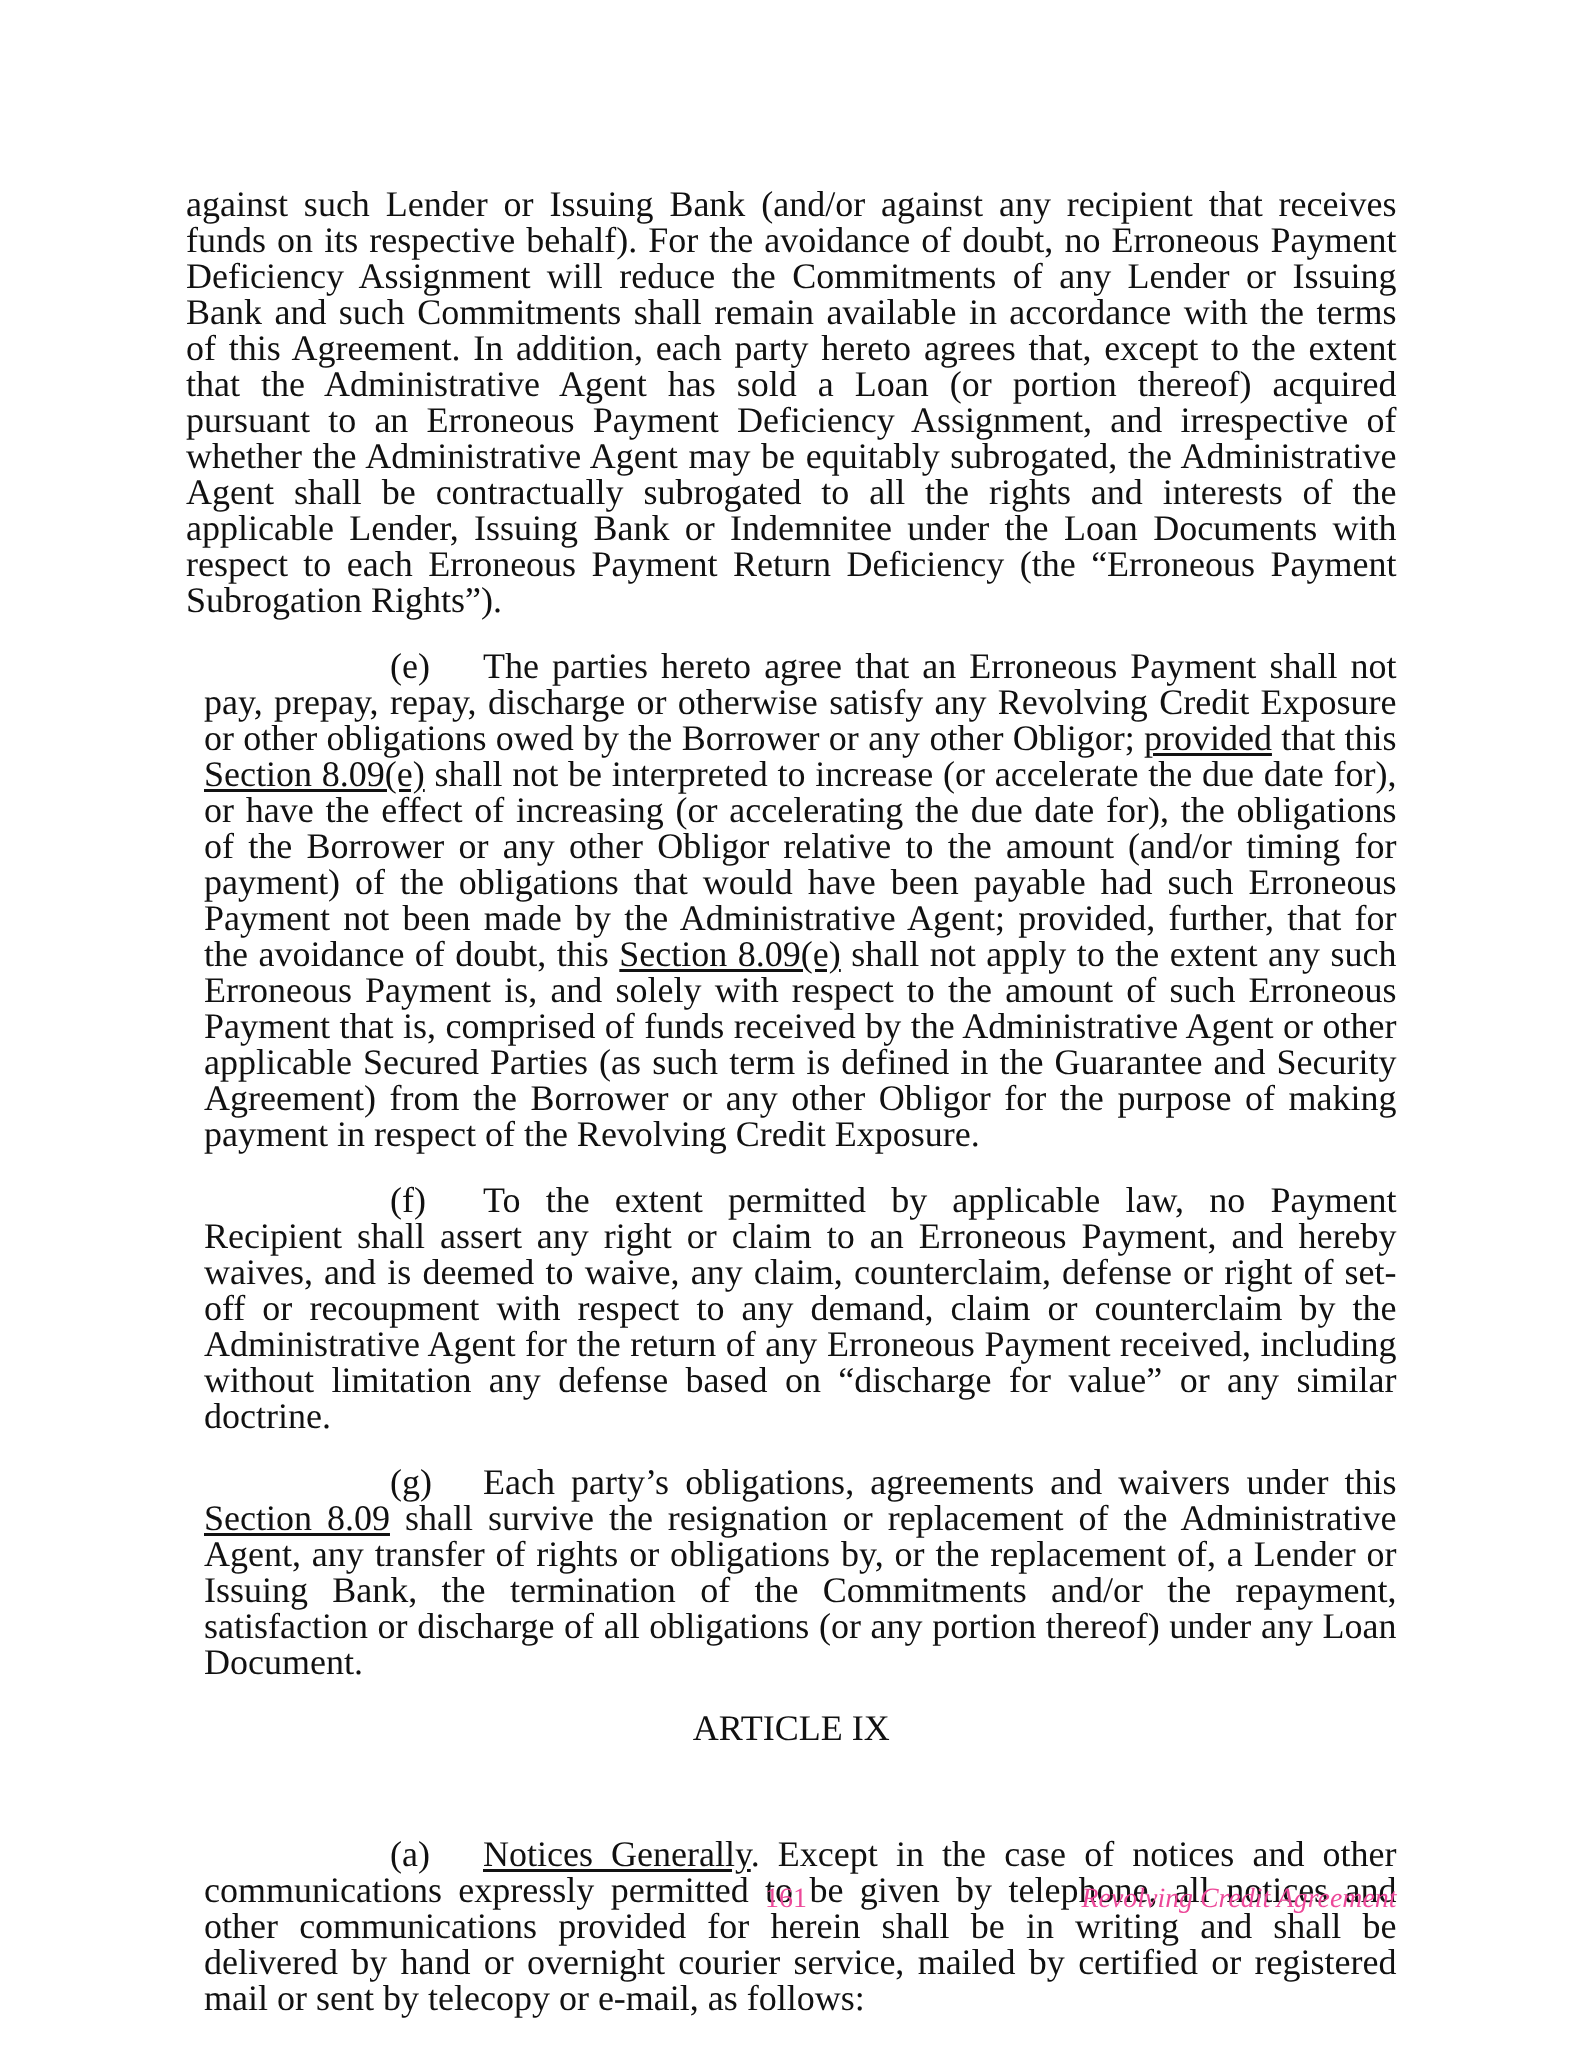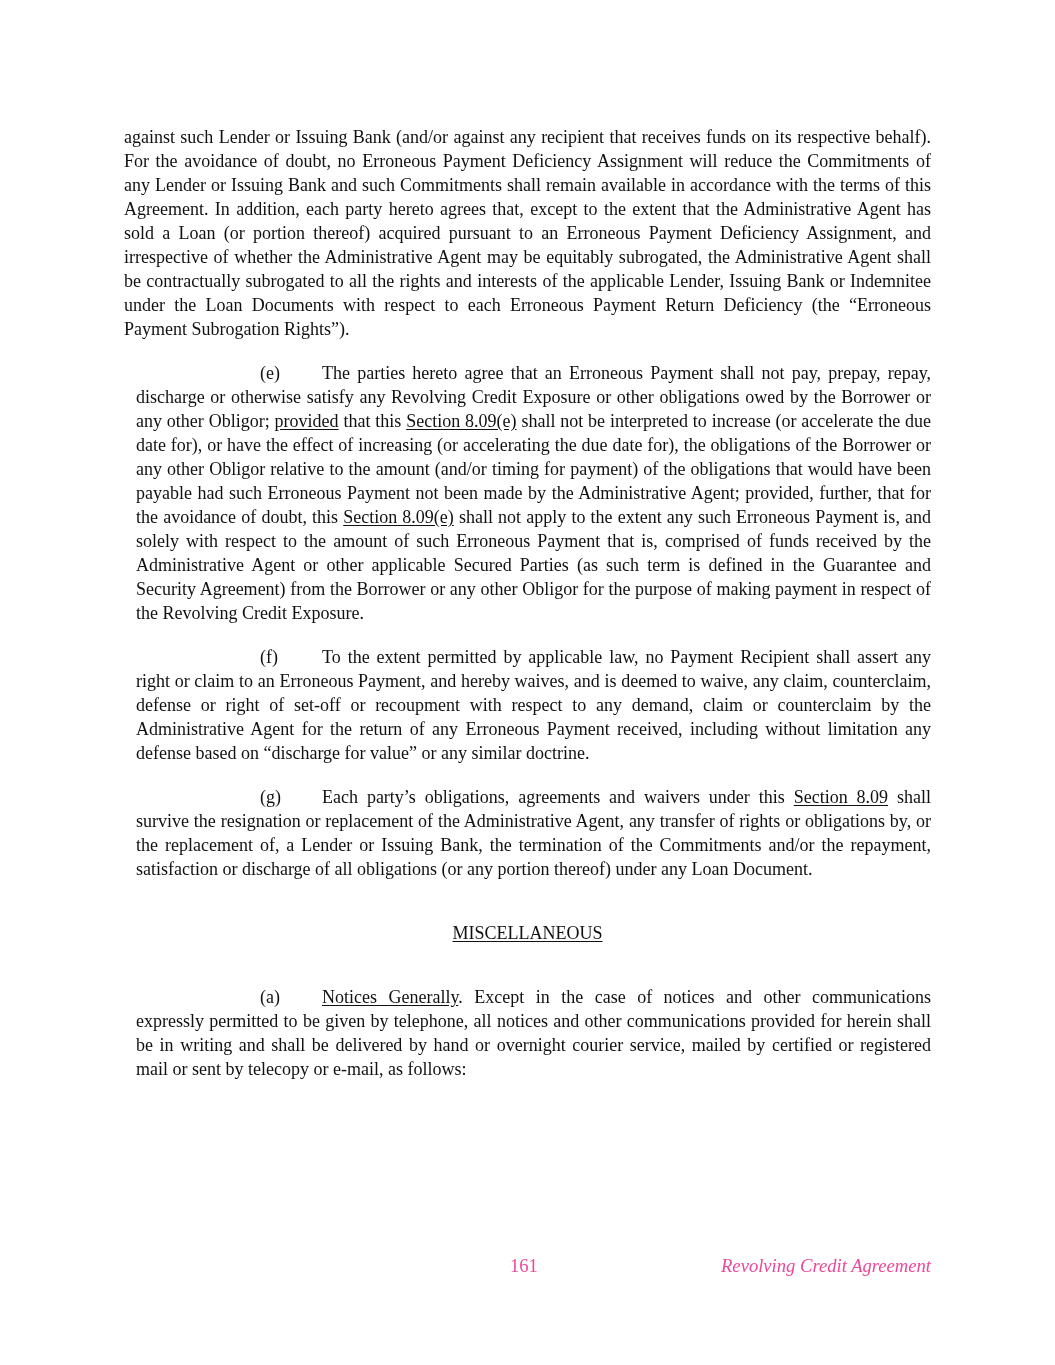--- a/index.html
+++ b/index.html
@@ -1,19 +1,19 @@
 <!DOCTYPE html>
 <html><head>
   <meta charset="utf-8">
   <style>
     html, body { margin: 0; padding: 0; background: #ffffff; }
     body { width: 1055px; height: 1365px; position: relative; overflow: hidden; }
     .page {
       position: absolute; left: 124px; top: 125px; width: 807px;
-      font-family: "Liberation Serif", serif; font-size: 18px; line-height: 24px;
+      font-family: "Liberation Serif", serif; font-size: 24px; line-height: 24px;
       color: #111111;
     }
     p { margin: 0; text-align: justify; }
     .gap { height: 20px; }
     .indent { text-indent: 124px; margin-left: 12px; }
     .label { display: inline-block; text-indent: 0; width: 62px; }
     .u { text-decoration: underline; text-underline-offset: 2px; }
     .center { text-align: center; }
     .section-head { padding-left: 124px; text-align: left; }
     .footer {
@@ -32,22 +32,22 @@
 
   <p class="indent"><span class="label">(e)</span><span>The parties hereto agree that an Erroneous Payment shall not pay, prepay, repay, discharge or otherwise satisfy any Revolving Credit Exposure or other obligations owed by the Borrower or any other Obligor; </span><span class="u">provided</span><span> that this </span><span class="u">Section 8.09(e)</span><span> shall not be interpreted to increase (or accelerate the due date for), or have the effect of increasing (or accelerating the due date for), the obligations of the Borrower or any other Obligor relative to the amount (and/or timing for payment) of the obligations that would have been payable had such Erroneous Payment not been made by the Administrative Agent; provided, further, that for the avoidance of doubt, this </span><span class="u">Section 8.09(e)</span><span> shall not apply to the extent any such Erroneous Payment is, and solely with respect to the amount of such Erroneous Payment that is, comprised of funds received by the Administrative Agent or other applicable Secured Parties (as such term is defined in the Guarantee and Security Agreement) from the Borrower or any other Obligor for the purpose of making payment in respect of the Revolving Credit Exposure.</span></p>
   <div class="gap"></div>
 
   <p class="indent"><span class="label">(f)</span><span>To the extent permitted by applicable law, no Payment Recipient shall assert any right or claim to an Erroneous Payment, and hereby waives, and is deemed to waive, any claim, counterclaim, defense or right of set-off or recoupment with respect to any demand, claim or counterclaim by the Administrative Agent for the return of any Erroneous Payment received, including without limitation any defense based on “discharge for value” or any similar doctrine.</span></p>
   <div class="gap"></div>
 
   <p class="indent"><span class="label">(g)</span><span>Each party’s obligations, agreements and waivers under this </span><span class="u">Section 8.09</span><span> shall survive the resignation or replacement of the Administrative Agent, any transfer of rights or obligations by, or the replacement of, a Lender or Issuing Bank, the termination of the Commitments and/or the repayment, satisfaction or discharge of all obligations (or any portion thereof) under any Loan Document.</span></p>
   <div class="gap"></div>
 
+  <p class="center">ARTICLE IX</p>
   <div class="gap"></div>
-  <p class="center"><span class="u">MISCELLANEOUS</span></p>
   <div class="gap"></div>
 
   <div class="gap"></div>
 
   <p class="indent"><span class="label">(a)</span><span class="u">Notices Generally</span><span>.  Except in the case of notices and other communications expressly permitted to be given by telephone, all notices and other communications provided for herein shall be in writing and shall be delivered by hand or overnight courier service, mailed by certified or registered mail or sent by telecopy or e-mail, as follows:</span></p>
 </div>
 
 <div class="footer">
   <span class="page-num">161</span>
   <span class="doc-title">Revolving Credit Agreement</span>

